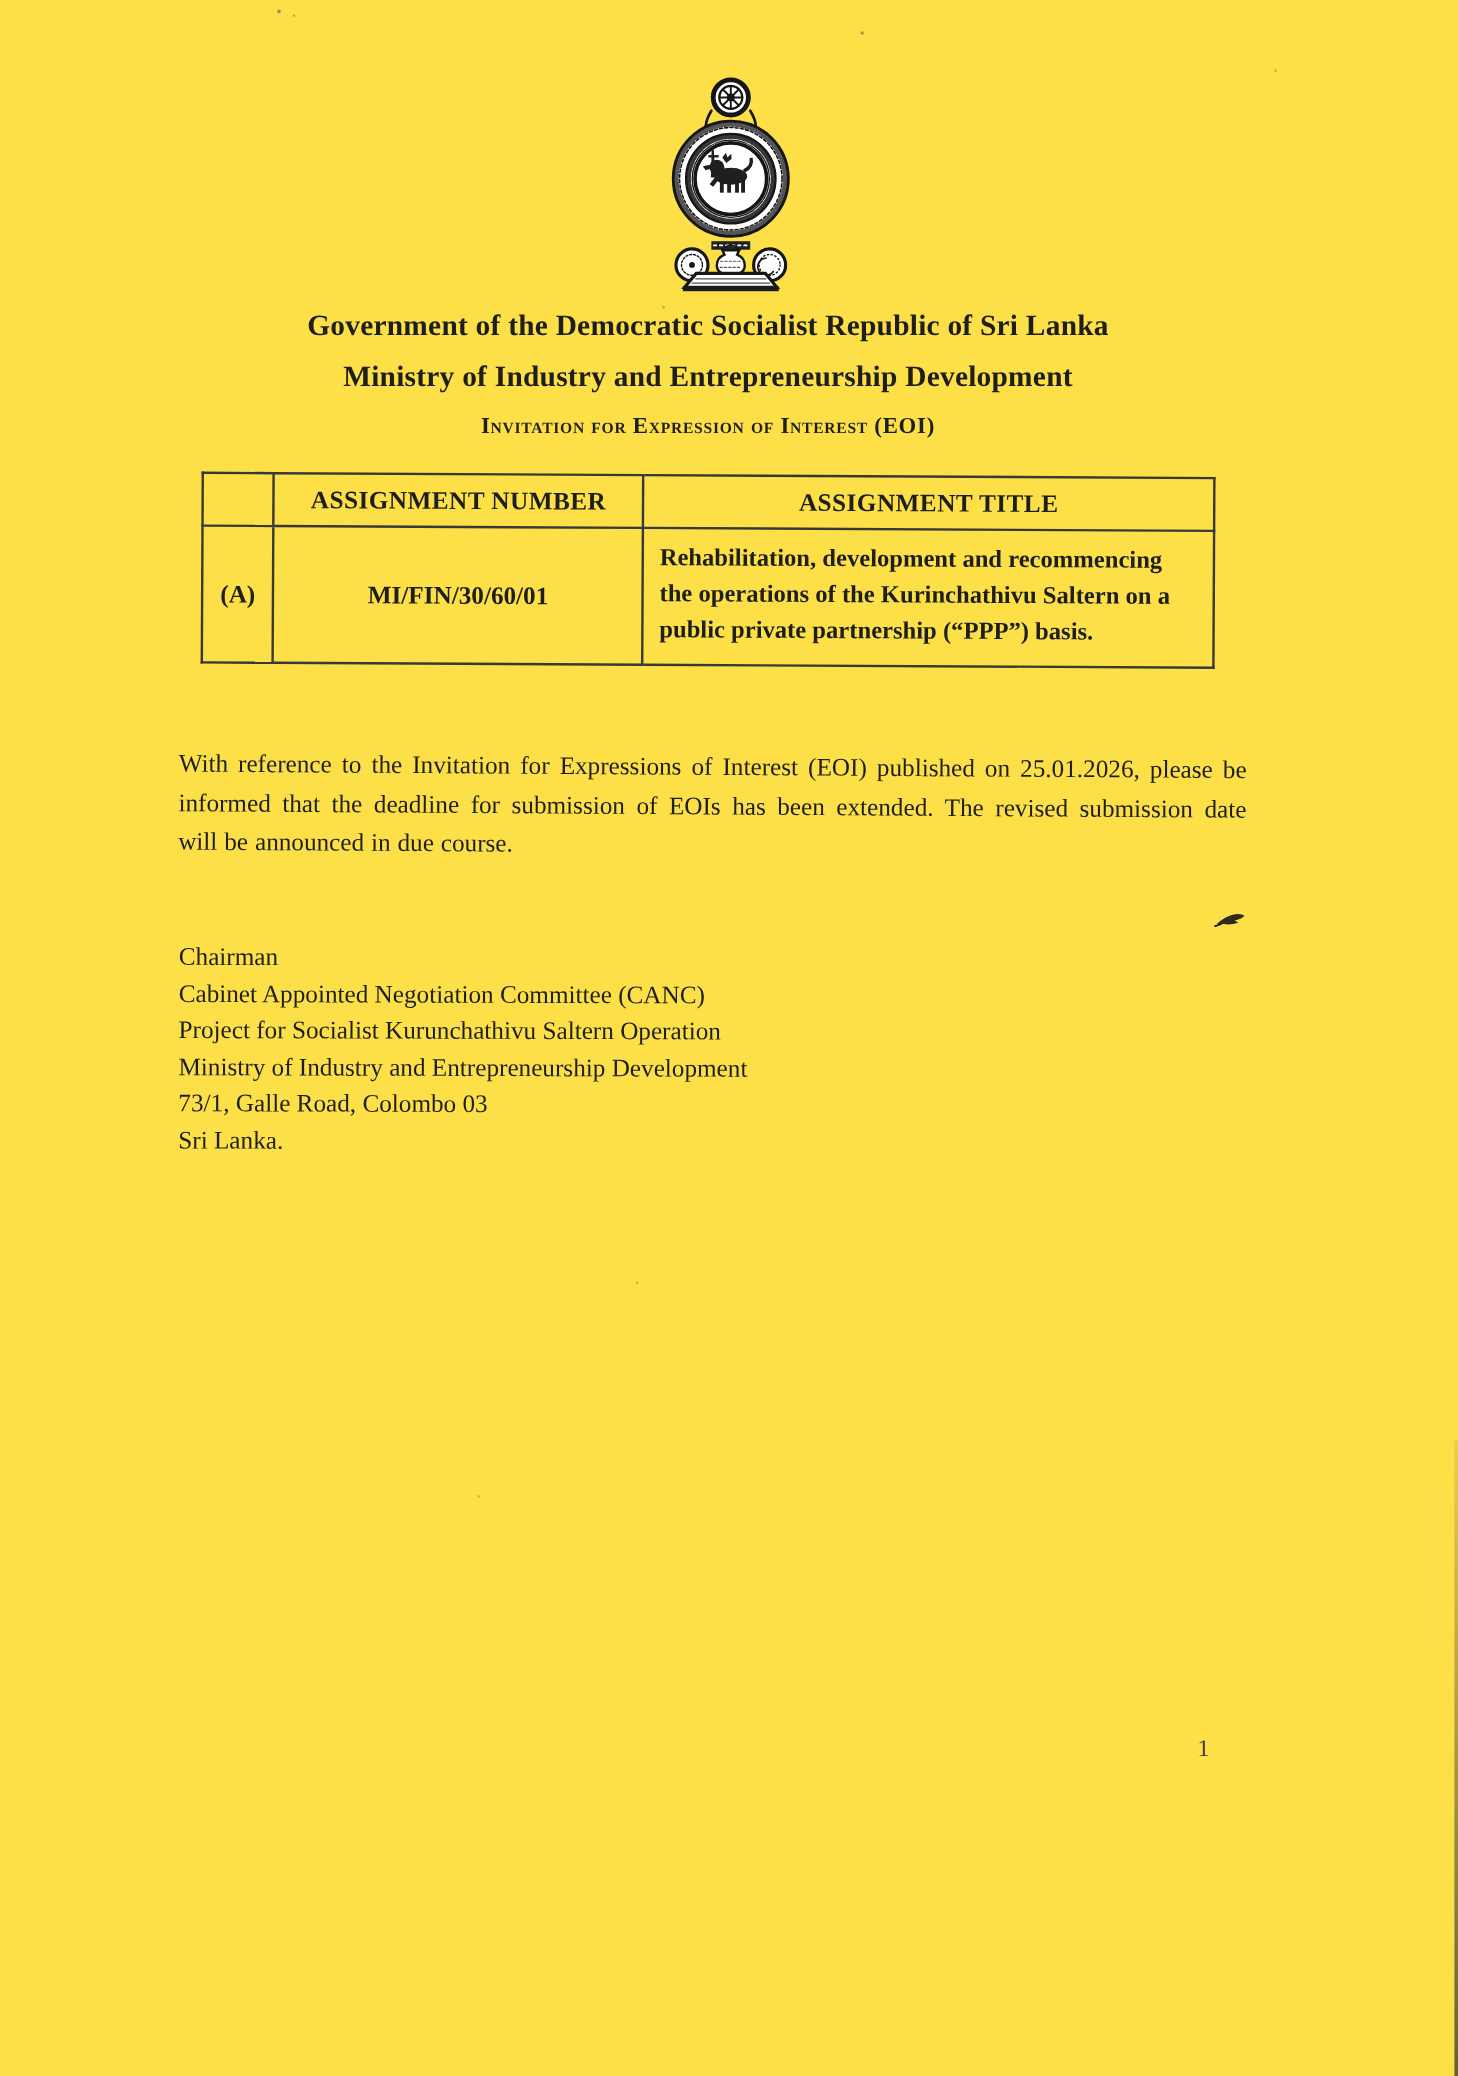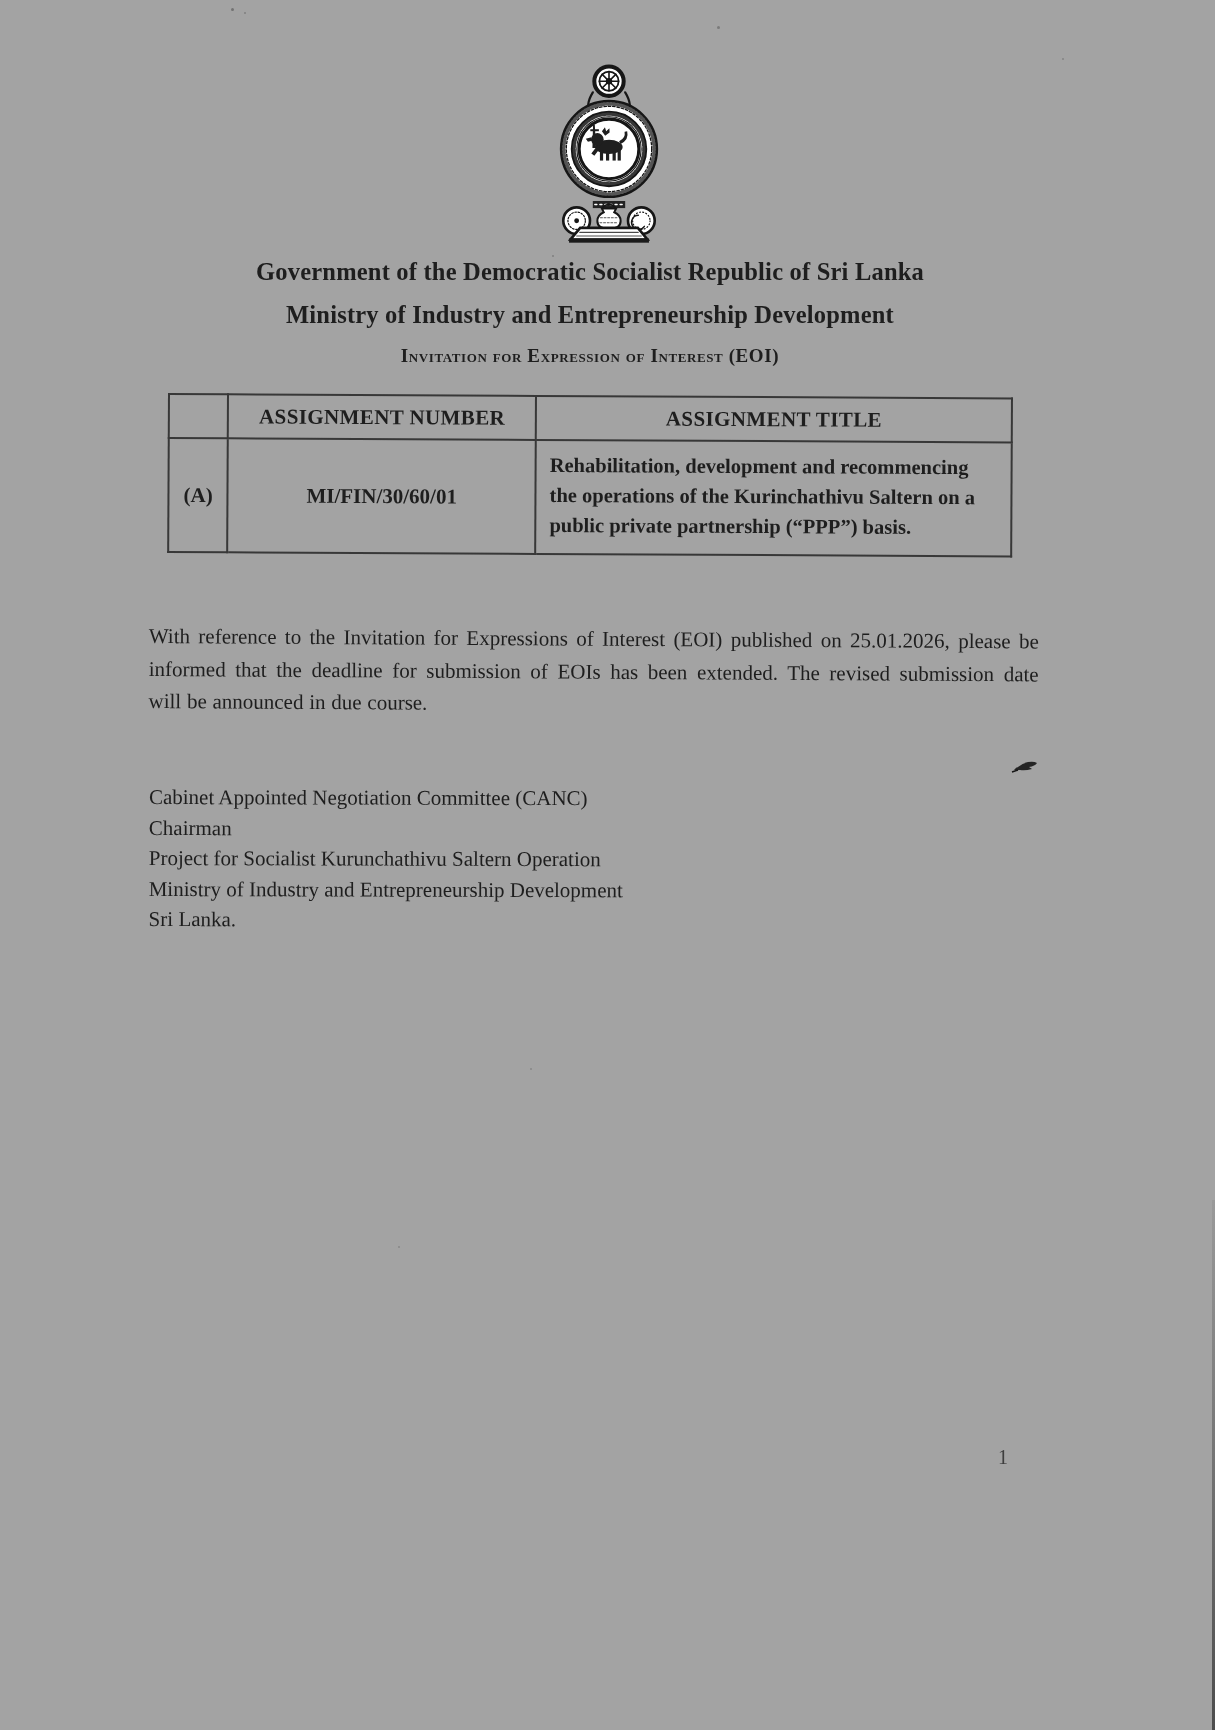--- a/index.html
+++ b/index.html
@@ -1,20 +1,20 @@
 <!DOCTYPE html>
 <html><head>
 <meta charset="utf-8">
 <style>
   html,body { margin:0; padding:0; background:#e8e8e8; }
   .page {
     position:relative;
     width:1215px; height:1730px;
     margin:0 auto;
-    background:#a3a3a3;
+    background:#fde047;
     font-family:"Liberation Serif","DejaVu Serif",serif;
     color:#1e1e1e;
     overflow:hidden;
   }
 
   
   .speck { position:absolute; background:#4a4a4a; border-radius:50%; }
   .scan-edge {
     position:absolute; right:0; top:1200px; bottom:0; width:3px;
     background:linear-gradient(to bottom, rgba(90,90,90,.12), rgba(40,40,40,.7));
@@ -170,22 +170,23 @@
     <div class="para-line">informed that the deadline for submission of EOIs has been extended. The revised submission date</div>
     <div class="para-line last">will be announced in due course.</div>
   </div>
 
   <svg class="smudge" viewBox="0 0 30 20" aria-hidden="true">
     <path d="M4,15 q6,-6 14,-8 q6,-1 9,1 q-2,3 -8,4 l3,2 q-7,2 -12,1 z" fill="#161616" opacity=".9"></path>
     <path d="M2,17 l6,-2" stroke="#161616" stroke-width="1.4"></path>
   </svg>
 
   <div class="signature">
+    <div>Chairman</div>
     <div>Cabinet Appointed Negotiation Committee (CANC)</div>
-    <div>Chairman</div>
     <div>Project for Socialist Kurunchathivu Saltern Operation</div>
     <div>Ministry of Industry and Entrepreneurship Development</div>
+    <div>73/1, Galle Road, Colombo 03</div>
     <div>Sri Lanka.</div>
   </div>
 
   <div class="page-number">1</div>
 
 </div>
 
 </body></html>

